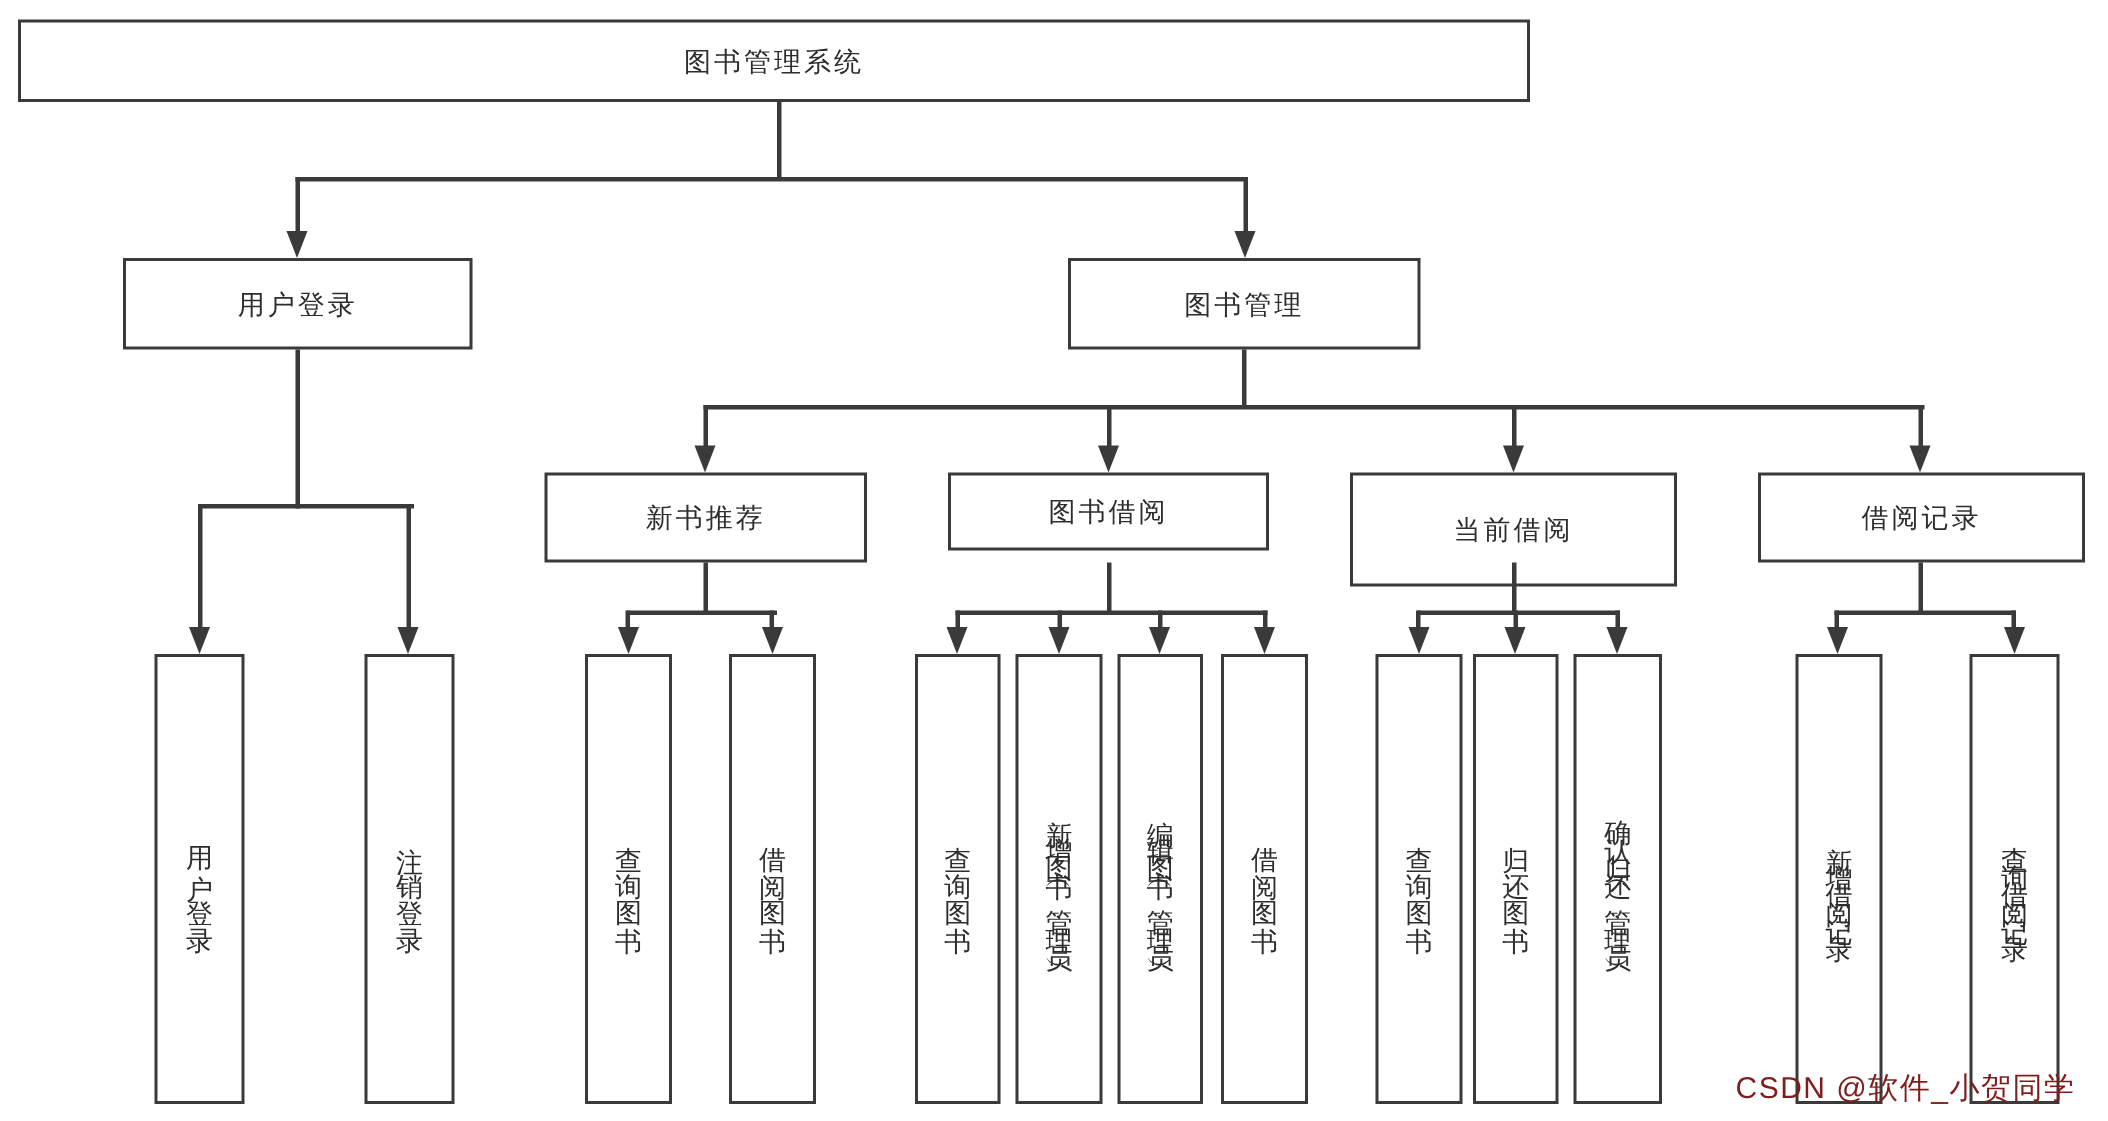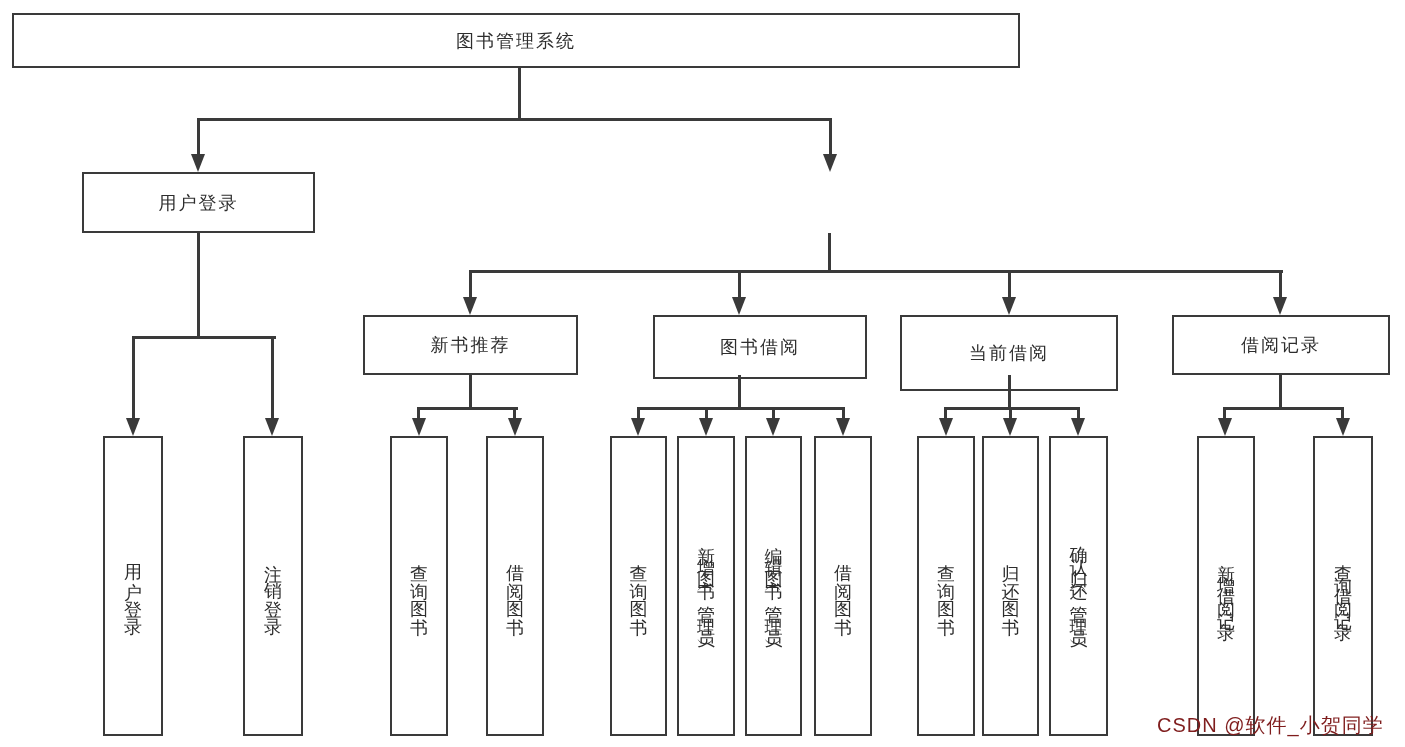--- a/index.html
+++ b/index.html
@@ -56,41 +56,42 @@
   <div class="box" style="left:12px;top:13px;width:1008px;height:55px">图书管理系统</div>
 
   <div class="vl" style="left:518px;top:68px;height:52px"></div>
   <div class="hl" style="left:197px;top:118px;width:635px"></div>
   <div class="vl" style="left:197px;top:118px;height:38px"></div>
   <div class="ah" style="left:191px;top:154px"></div>
   <div class="vl" style="left:829px;top:118px;height:38px"></div>
   <div class="ah" style="left:823px;top:154px"></div>
 
   <div class="box" style="left:82px;top:172px;width:233px;height:61px">用户登录</div>
+  <div class="box" style="left:712px;top:172px;width:235px;height:61px">图书管理</div>
 
   <div class="vl" style="left:197px;top:233px;height:106px"></div>
   <div class="hl" style="left:132px;top:336px;width:144px"></div>
   <div class="vl" style="left:132px;top:336px;height:83px"></div>
   <div class="ah" style="left:126px;top:418px"></div>
   <div class="vl" style="left:271px;top:336px;height:83px"></div>
   <div class="ah" style="left:265px;top:418px"></div>
 
   <div class="vl" style="left:828px;top:233px;height:39px"></div>
   <div class="hl" style="left:469px;top:270px;width:814px"></div>
   <div class="vl" style="left:469px;top:270px;height:29px"></div>
   <div class="ah" style="left:463px;top:297px"></div>
   <div class="vl" style="left:738px;top:270px;height:29px"></div>
   <div class="ah" style="left:732px;top:297px"></div>
   <div class="vl" style="left:1008px;top:270px;height:29px"></div>
   <div class="ah" style="left:1002px;top:297px"></div>
   <div class="vl" style="left:1279px;top:270px;height:29px"></div>
   <div class="ah" style="left:1273px;top:297px"></div>
 
   <div class="box" style="left:363px;top:315px;width:215px;height:60px">新书推荐</div>
-  <div class="box" style="left:653px;top:315px;width:214px;height:64px">图书借阅</div>
+  <div class="box" style="left:632px;top:315px;width:214px;height:52px">图书借阅</div>
   <div class="box" style="left:900px;top:315px;width:218px;height:76px">当前借阅</div>
   <div class="box" style="left:1172px;top:315px;width:218px;height:60px">借阅记录</div>
 
   <div class="vl" style="left:469px;top:375px;height:35px"></div>
   <div class="hl" style="left:418px;top:407px;width:100px"></div>
   <div class="vl" style="left:417px;top:407px;height:13px"></div>
   <div class="ah" style="left:412px;top:418px"></div>
   <div class="vl" style="left:513px;top:407px;height:13px"></div>
   <div class="ah" style="left:508px;top:418px"></div>
 

